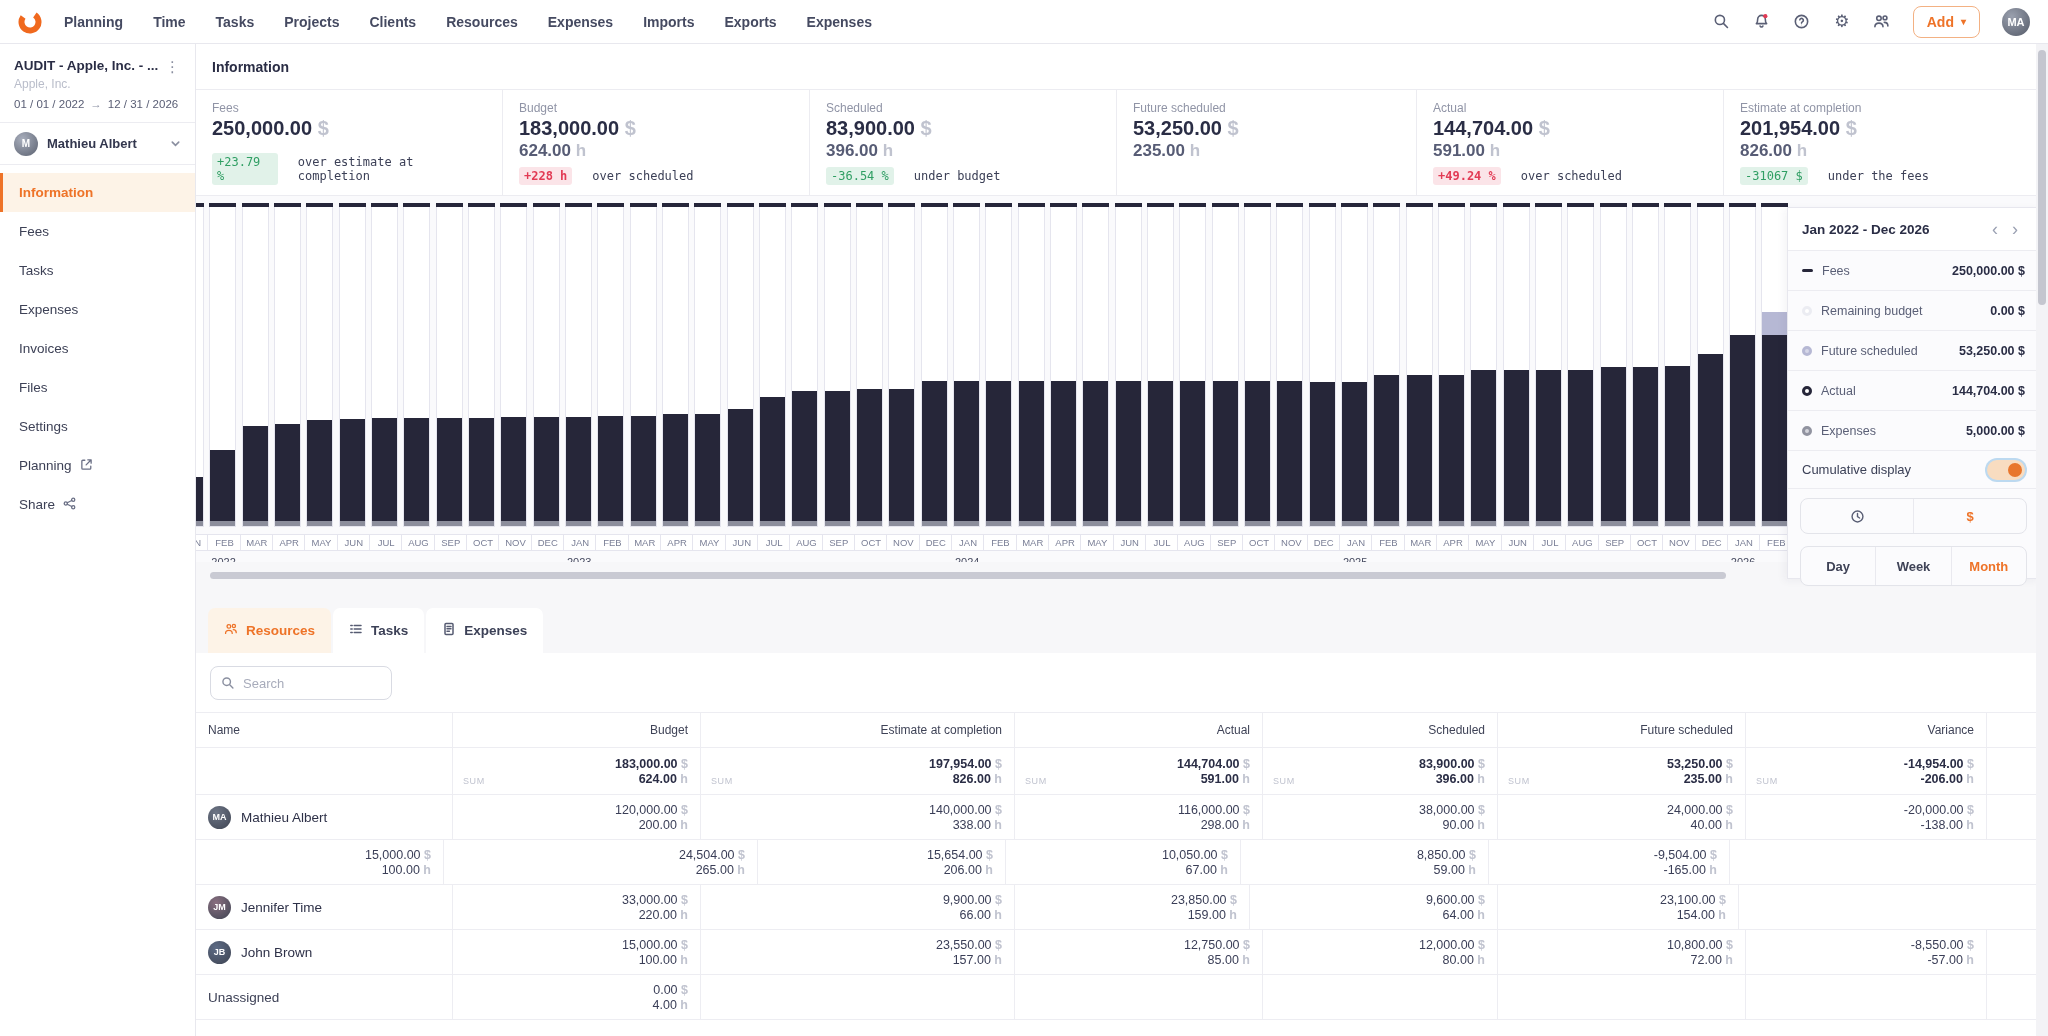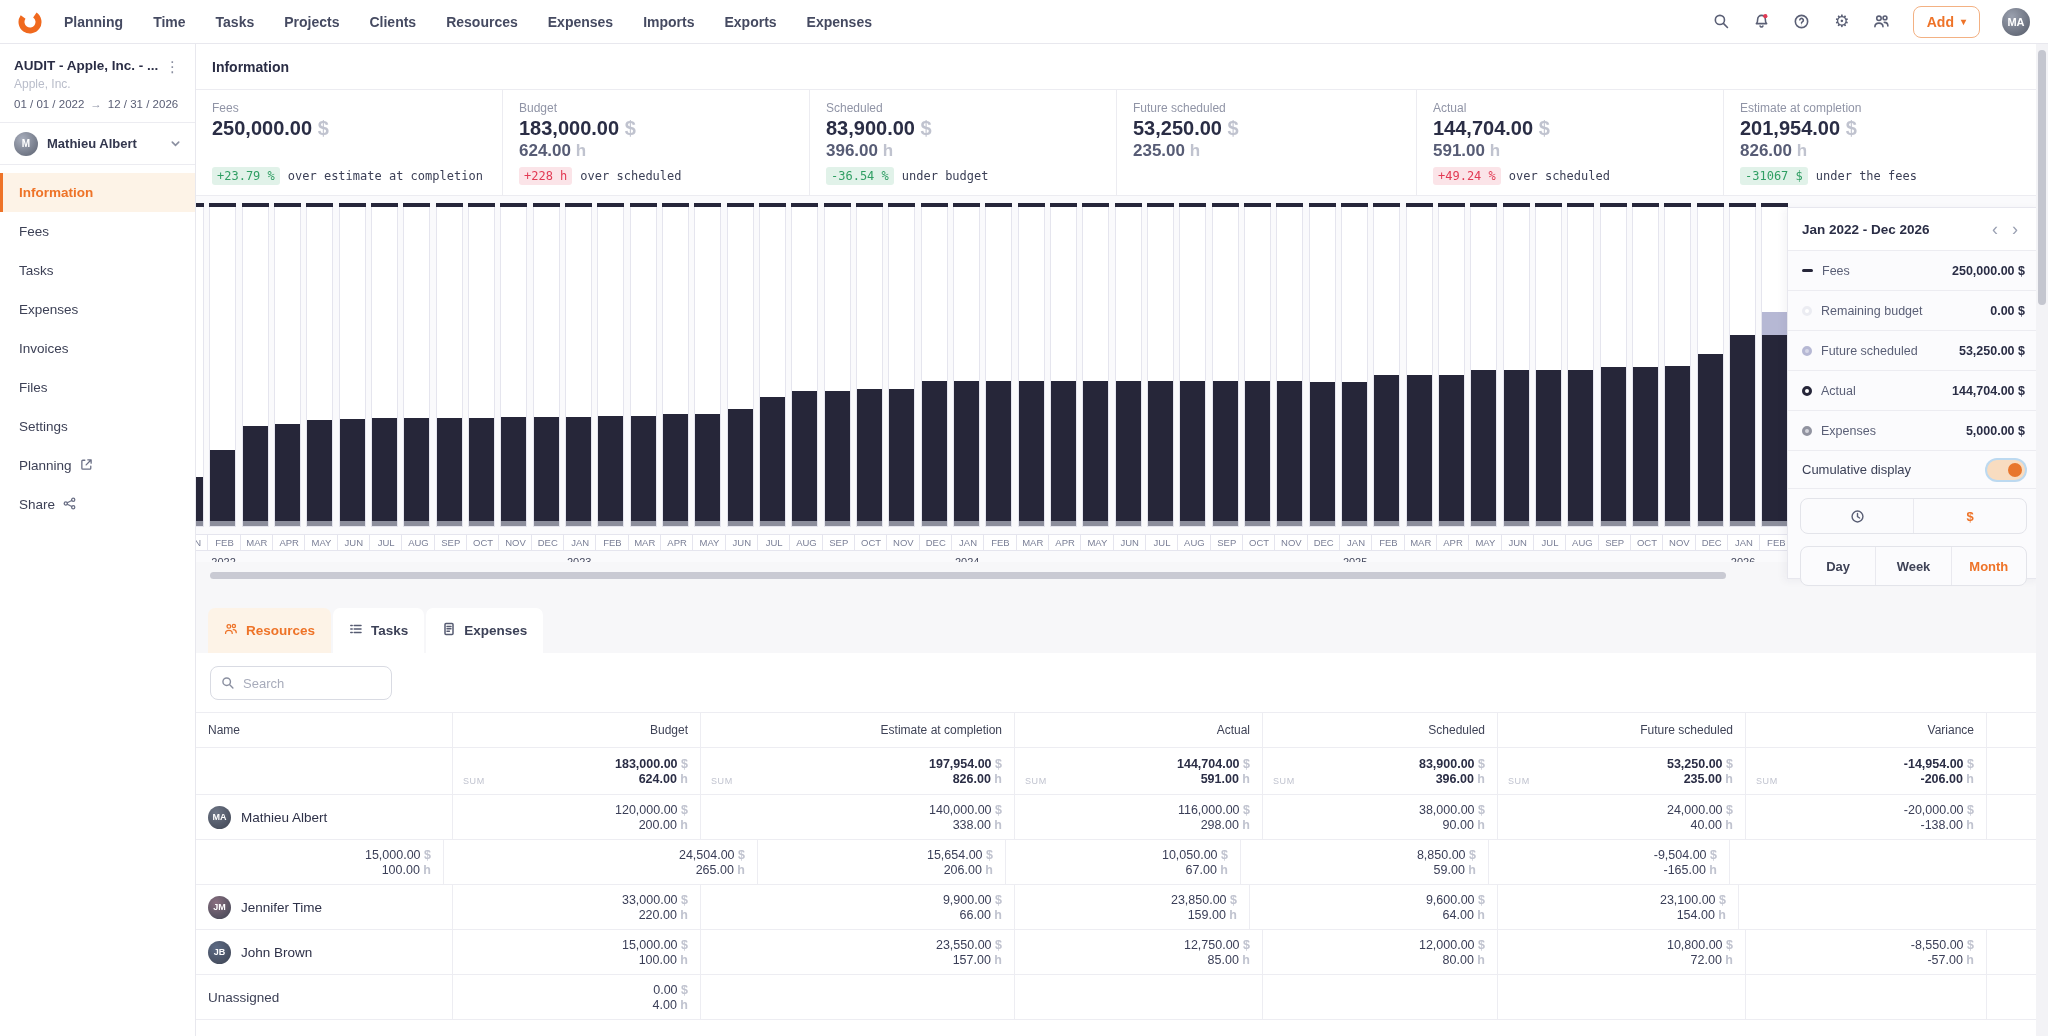--- a/index.html
+++ b/index.html
@@ -52,22 +52,22 @@
   .stats { position:absolute; left:0; top:46px; width:100%; height:106px; background:#fff; display:flex; border-bottom:1px solid #ececf1; }
   .stat-card { border-right:1px solid #ececf1; padding:11px 16px 10px 16px; display:flex; flex-direction:column; }
   .stat-card:last-child { border-right:none; }
   .stat-label { font-size:12px; color:#9094a6; }
   .stat-money { font-size:20px; font-weight:700; color:#2a2d45; margin-top:2px; }
   .stat-hours { font-size:17px; font-weight:600; color:#575c75; margin-top:1px; }
   .suffix { color:#c0c3cf; font-weight:600; }
   .stat-foot { margin-top:auto; display:flex; align-items:center; gap:8px; font-family:"DejaVu Sans Mono",monospace; font-size:12px; }
   .badge { padding:2px 5px; border-radius:3px; }
   .badge.green { background:#e1f2e9; color:#2f9e63; }
-  .badge.red { background:#fbe4e8; color:#e23a54; }
-  .stat-note { color:#3c4057; }
+  .badge.red { background:#fbe4e8; color:#e23a54;font-weight:bold; }
+  .stat-note { color:#3c4057;margin-left:12px; }
 
   
   .chart-zone { position:absolute; left:0; top:152px; width:100%; height:366px; background:#fafafc; overflow:hidden; }
   .plot { position:absolute; left:7px; top:0; right:0; height:366px; }
   .col { position:absolute; top:7px; width:27px; height:324px; background:#fff; border:1px solid #e5e5ee; cursor:pointer; }
   .col .fees-dash { position:absolute; left:-1px; right:-1px; top:-1px; height:4px; background:#26263a; }
   .seg { position:absolute; left:0; right:0; }
   .seg.dark { background:#262639; }
   .seg.gray { background:#8c8e9c; }
   .seg.future { background:#b6b8d4; }

